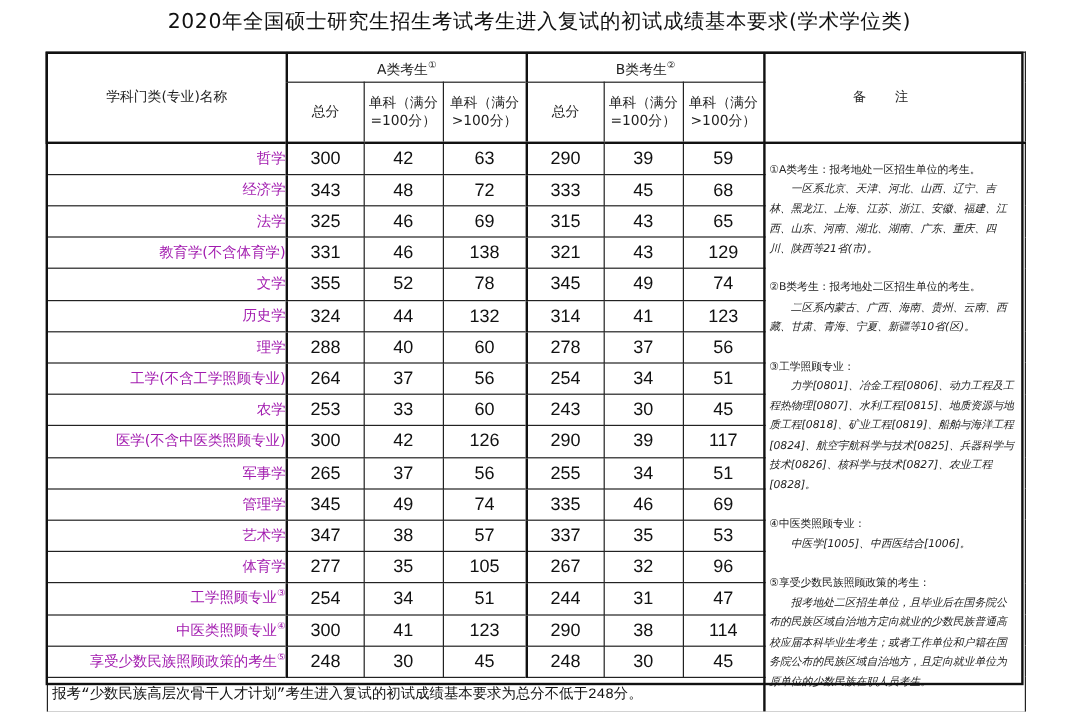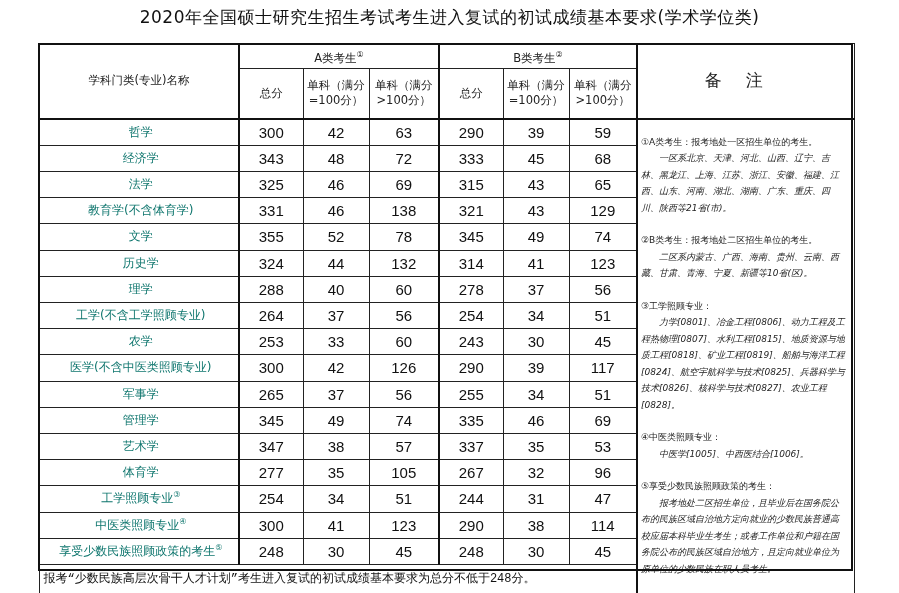--- a/index.html
+++ b/index.html
@@ -8,28 +8,28 @@
   .title { position: absolute; top: 6px; left: 0; width: 899px; text-align: center;
            font-size: 17px; letter-spacing: 0.5px; color: #111; }
   .outer { position: absolute; left: 38px; top: 43px; width: 815px; height: 528px;
            border: 2px solid #111; box-sizing: border-box; }
   table.main { position: absolute; left: 38px; top: 43px; border-collapse: collapse;
                table-layout: fixed; }
   table.main td, table.main th { border: 1px solid #222; padding: 0; font-weight: normal; }
   .hdr { font-size: 11.5px; text-align: center; line-height: 15px; color: #222; margin-top: 30px; }
   .hdr-group { height: 25px; }
   .hdr-sub { height: 50px; }
-  .name { font-size: 12px; text-align: center; padding-left: 4px !important; color: #0f766e; }
+  .name { font-size: 12px; text-align: right; padding-left: 4px !important; color: #a21caf; }
   .num { font-family: "Liberation Sans", sans-serif; font-size: 15px; text-align: center; color: #111; }
   tr.row td { height: 23.5px; }
   .thick-l { border-left: 2px solid #111 !important; }
   .thick-b { border-bottom: 2px solid #111 !important; }
   .footer-cell { font-size: 12px; padding-left: 4px !important; height: 26px; text-align: left; font-family: Liberation Mono, monospace; }
   sup { font-size: 8px; }
-  .remarks-head { font-size: 17px; font-weight: bold; text-align: center; letter-spacing: 24px; }
+  .remarks-head { font-size: 11px; font-weight: bold; text-align: center; letter-spacing: 24px; }
   .remarks { vertical-align: top; font-size: 9px; line-height: 16.5px; padding: 14px 4px 0 3px !important; color: #222; }
   .remarks p { margin: 0 4px 16px 0; }
   .remarks .indent { text-indent: 2em; display: block; font-style: italic; }
 </style>
 </head>
 <body>
 
 <div class="title">2020年全国硕士研究生招生考试考生进入复试的初试成绩基本要求(学术学位类)</div>
 
 <table class="main">

